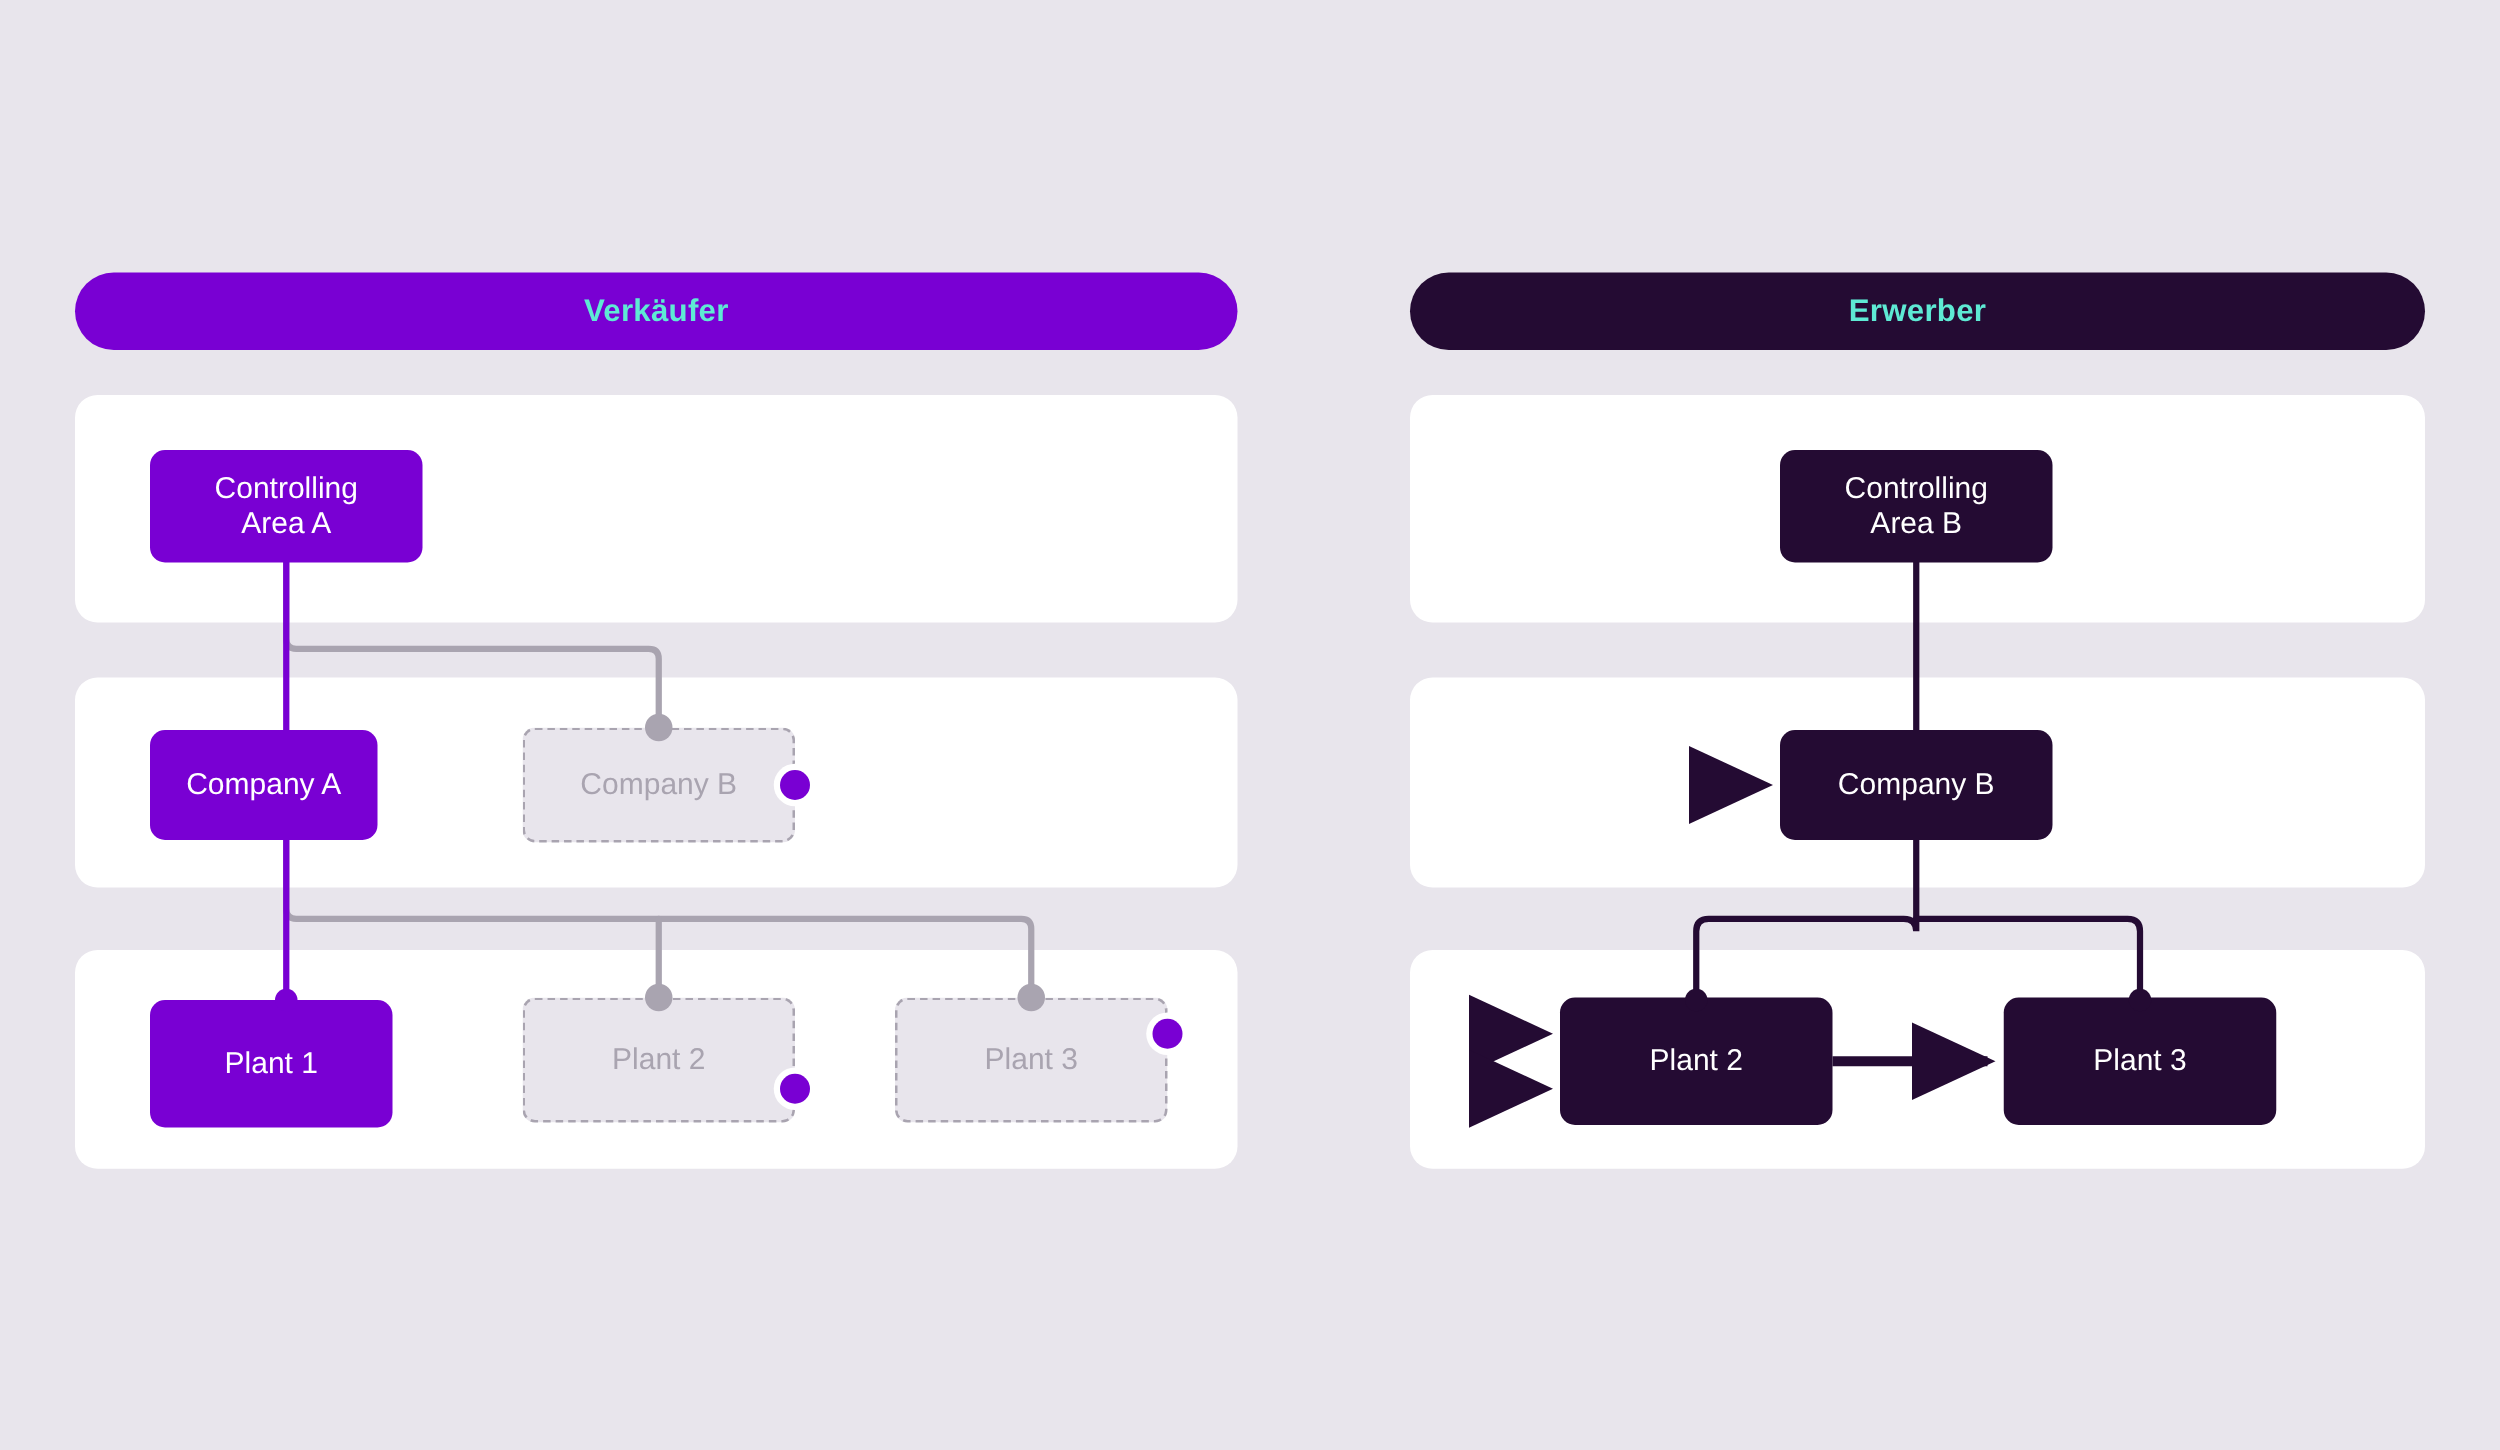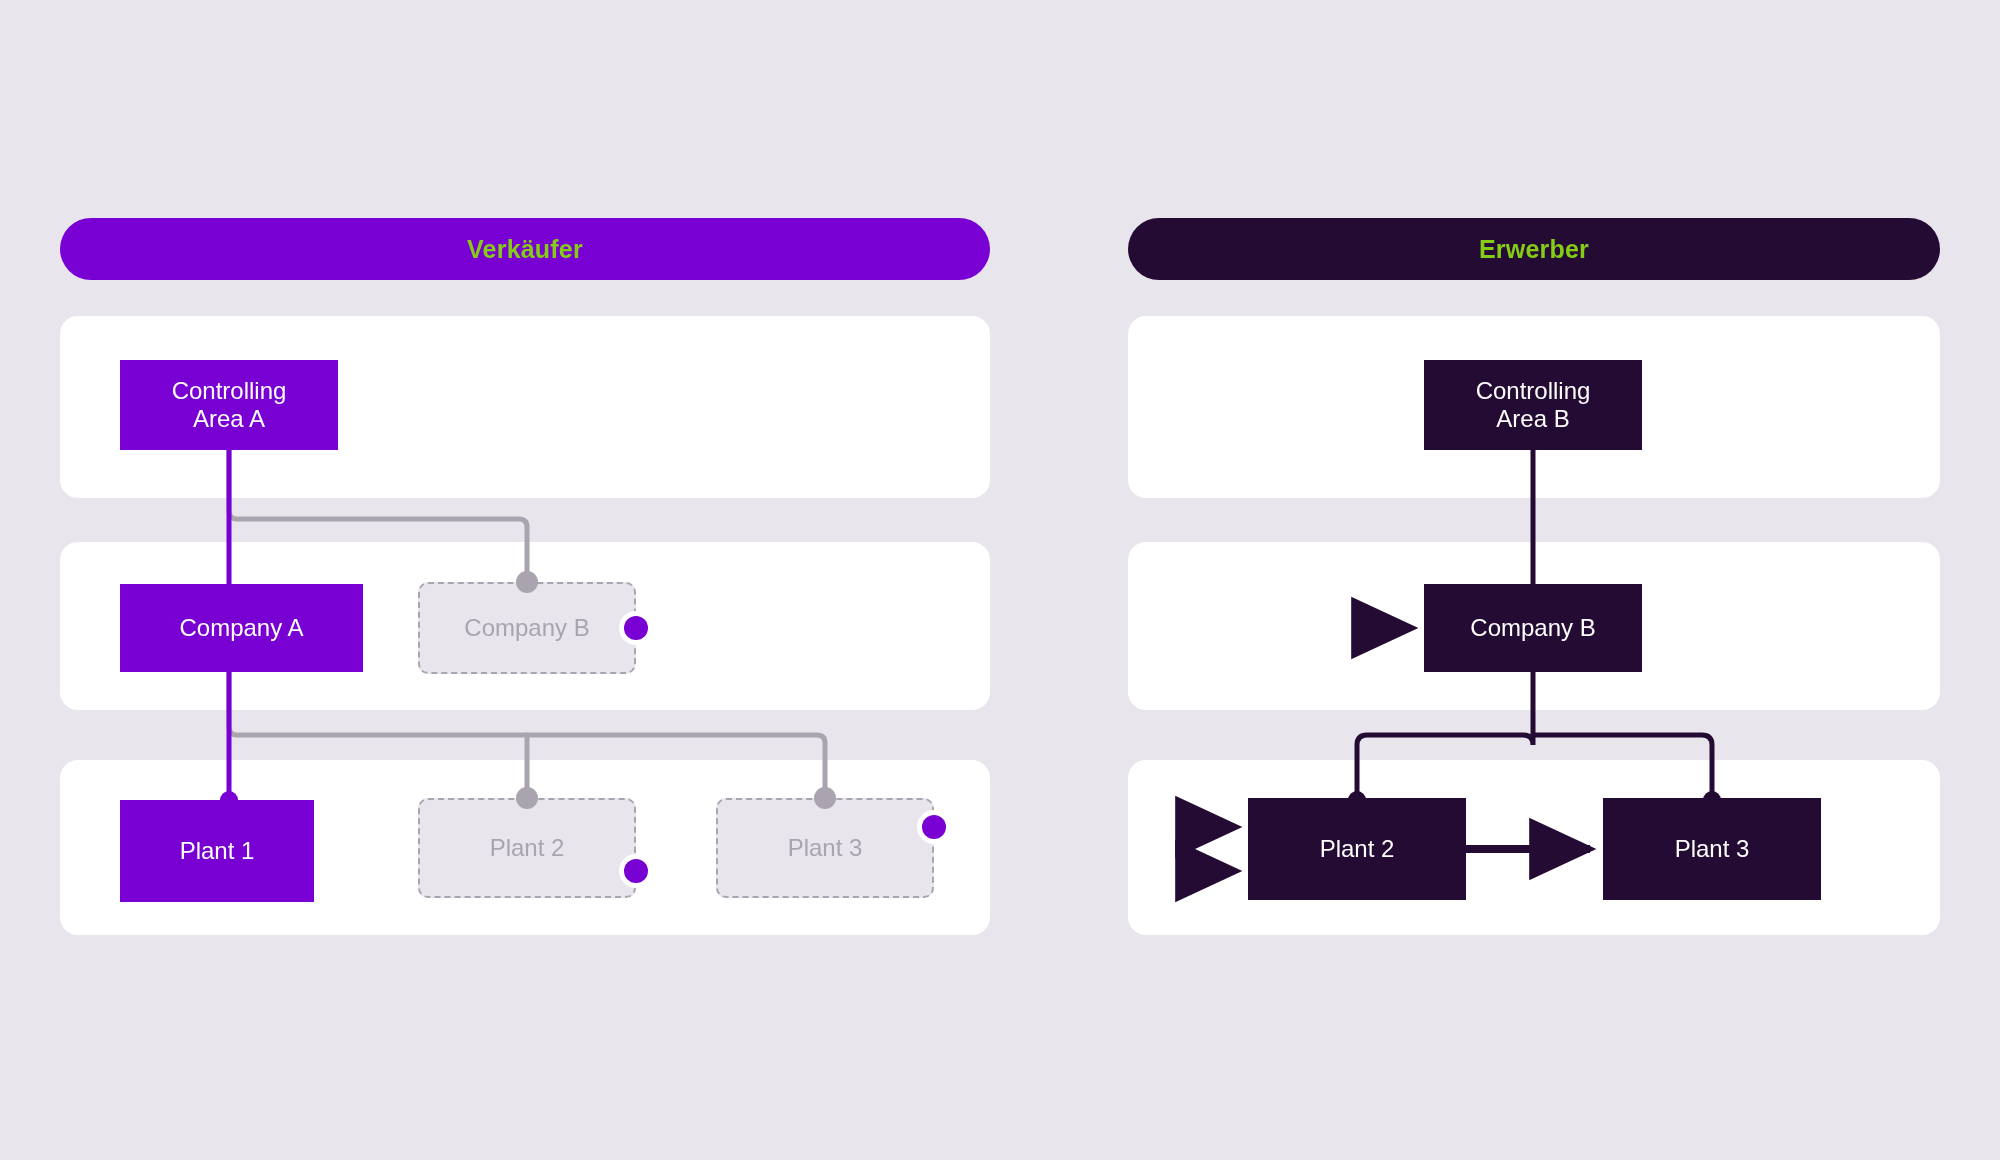--- a/index.html
+++ b/index.html
@@ -9,52 +9,52 @@
     font-family:"Liberation Sans","DejaVu Sans",sans-serif;
     overflow:hidden;
     position:relative;
   }
   #stage{position:absolute;left:0;top:0;width:2000px;height:1160px;}
 
   
   .pill{
     position:absolute;height:62px;border-radius:31px;
     display:flex;align-items:center;justify-content:center;
-    color:#84cc16;font-size:25px;font-weight:700;letter-spacing:.2px;
+    color:#5eead4;font-size:25px;font-weight:700;letter-spacing:.2px;
   }
   .pill.seller{left:60px;top:218px;width:930px;background:#7900d3;}
   .pill.buyer {left:1128px;top:218px;width:812px;background:#240b33;align-items:center;}
 
   
   .lane{position:absolute;background:#ffffff;border-radius:18px;}
   .lane.L{left:60px;width:930px;}
   .lane.R{left:1128px;width:812px;}
   .lane.r1{top:316px;height:182px;}
   .lane.r2{top:542px;height:168px;}
   .lane.r3{top:760px;height:175px;}
 
   
   .node{
     position:absolute;
     display:flex;align-items:center;justify-content:center;
-    text-align:center;border-radius:0;
+    text-align:center;border-radius:12px;
     font-size:24px;line-height:1.18;
     box-sizing:border-box;
     z-index:6;
   }
   .node.solid-purple{background:#7900d3;color:#ffffff;}
   .node.solid-dark  {background:#240b33;color:#ffffff;}
   .node.ghost{
     background:#e8e5ec;color:#a9a4b0;
     border:2px dashed #a9a4b0;border-radius:10px;
   }
 
   
   #n-ca-a     {left:120px;top:360px;width:218px;height:90px;}
-  #n-comp-a   {left:120px;top:584px;width:243px;height:88px;}
+  #n-comp-a   {left:120px;top:584px;width:182px;height:88px;}
   #n-comp-b-g {left:418px;top:582px;width:218px;height:92px;}
   #n-plant1   {left:120px;top:800px;width:194px;height:102px;}
   #n-plant2-g {left:418px;top:798px;width:218px;height:100px;}
   #n-plant3-g {left:716px;top:798px;width:218px;height:100px;}
 
   
   #n-ca-b     {left:1424px;top:360px;width:218px;height:90px;}
   #n-comp-b   {left:1424px;top:584px;width:218px;height:88px;}
   #n-plant2   {left:1248px;top:798px;width:218px;height:102px;}
   #n-plant3   {left:1603px;top:798px;width:218px;height:102px;}

